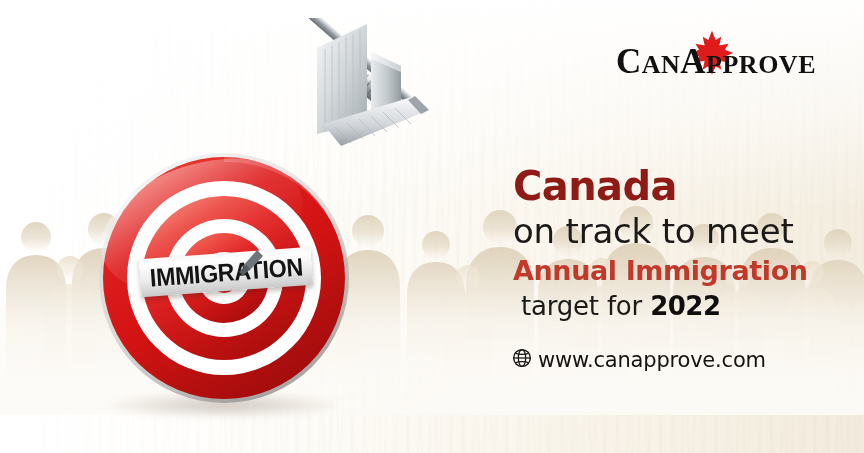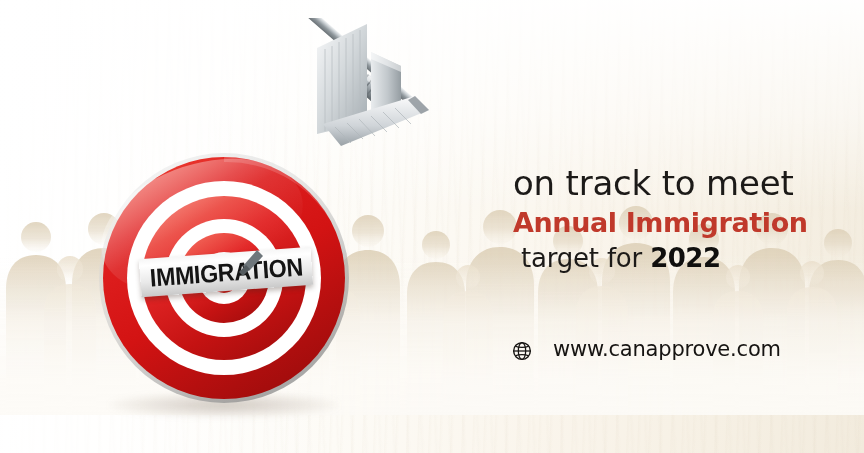--- a/index.html
+++ b/index.html
@@ -217,24 +217,24 @@
   .h-target .year {
     font-weight: 700;
     color: #100f0e;
     letter-spacing: -.5px;
   }
 
   
   .url-row {
     position: absolute;
     left: 512px;
-    top: 337px;
+    top: 348px;
     display: flex;
-    align-items: flex-end;
-    gap: 21px;
+    align-items: flex-start;
+    gap: 6px;
   }
   .globe-icon { width: 20px; height: 20px; flex: 0 0 20px; }
   .url-text {
     font-family: "DejaVu Sans", sans-serif;
     font-size: 21px;
     font-weight: 400;
     color: #161412;
     letter-spacing: -.2px;
     white-space: nowrap;
   }
@@ -477,22 +477,33 @@
         <line x1="132" y1="105" x2="148" y2="121"></line>
         <line x1="144" y1="101" x2="160" y2="118"></line>
         <line x1="156" y1="98" x2="172" y2="114"></line>
         <line x1="168" y1="94" x2="184" y2="110"></line>
         <line x1="180" y1="90" x2="196" y2="106"></line>
       </g>
       <path d="M200 78 L214 92 L206 96 L193 82 Z" fill="#8f979c" opacity=".85"></path>
     </svg>
   </div>
 
+  <div class="logo">
+    <div class="logo-inner">
+      <svg class="logo-leaf" viewBox="0 0 100 100" aria-hidden="true">
+        <path d="M50 4 L58 24 L70 17 L66 36 L86 32 L78 45 L96 52 L78 60 L86 73 L66 69 L70 88 L58 81 L50 99 L42 81 L30 88 L34 69 L14 73 L22 60 L4 52 L22 45 L14 32 L34 36 L30 17 L42 24 Z" fill="#e01b1b"></path>
+      </svg>
+      <span class="logo-text">
+        <span class="cap">C</span><span class="sm">AN</span><span class="cap a-cap">A</span><span class="sm">PPROVE</span>
+      </span>
+    </div>
+  </div>
 
   <div class="copy">
+    <div class="h-canada">Canada</div>
     <div class="h-sub1">on track to meet</div>
     <div class="h-annual">Annual Immigration</div>
     <div class="h-target"><span>target for </span><span class="year">2022</span></div>
   </div>
 
   <div class="url-row">
     <svg class="globe-icon" viewBox="0 0 24 24" aria-hidden="true">
       <circle cx="12" cy="12" r="10" fill="none" stroke="#161412" stroke-width="1.7"></circle>
       <ellipse cx="12" cy="12" rx="4.4" ry="10" fill="none" stroke="#161412" stroke-width="1.5"></ellipse>
       <line x1="2" y1="12" x2="22" y2="12" stroke="#161412" stroke-width="1.5"></line>

